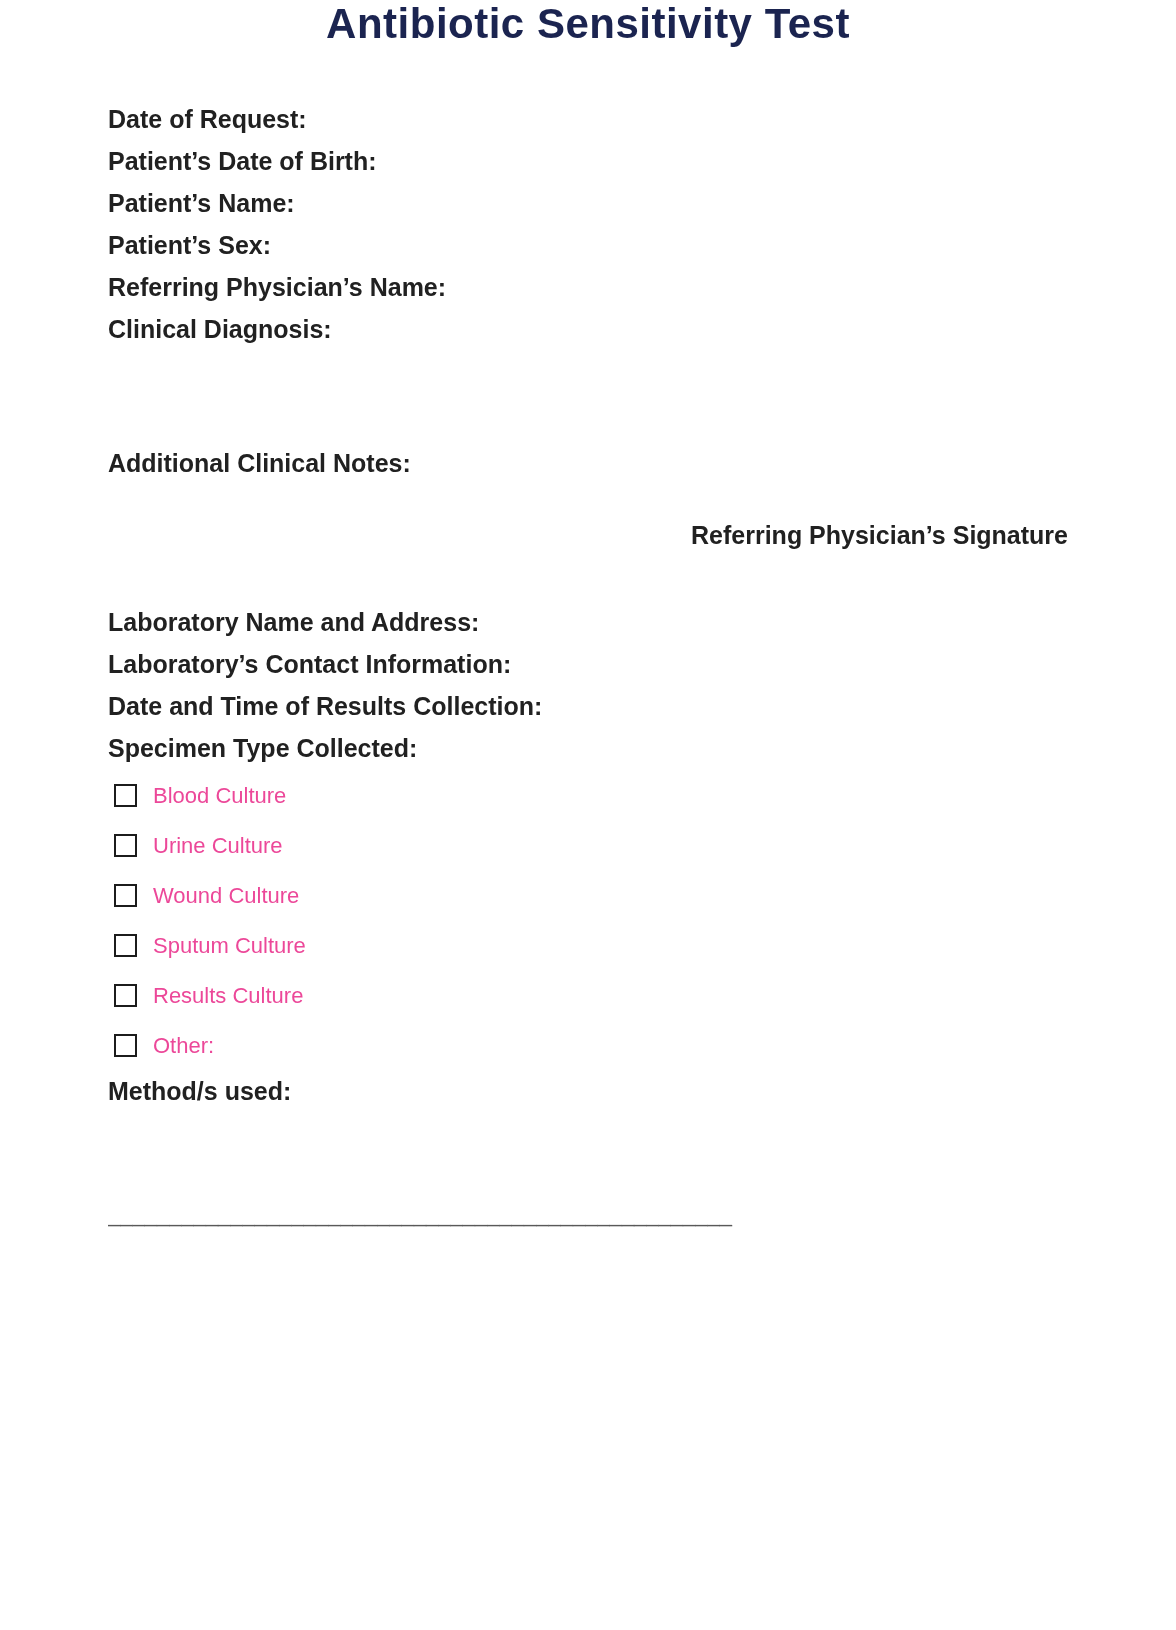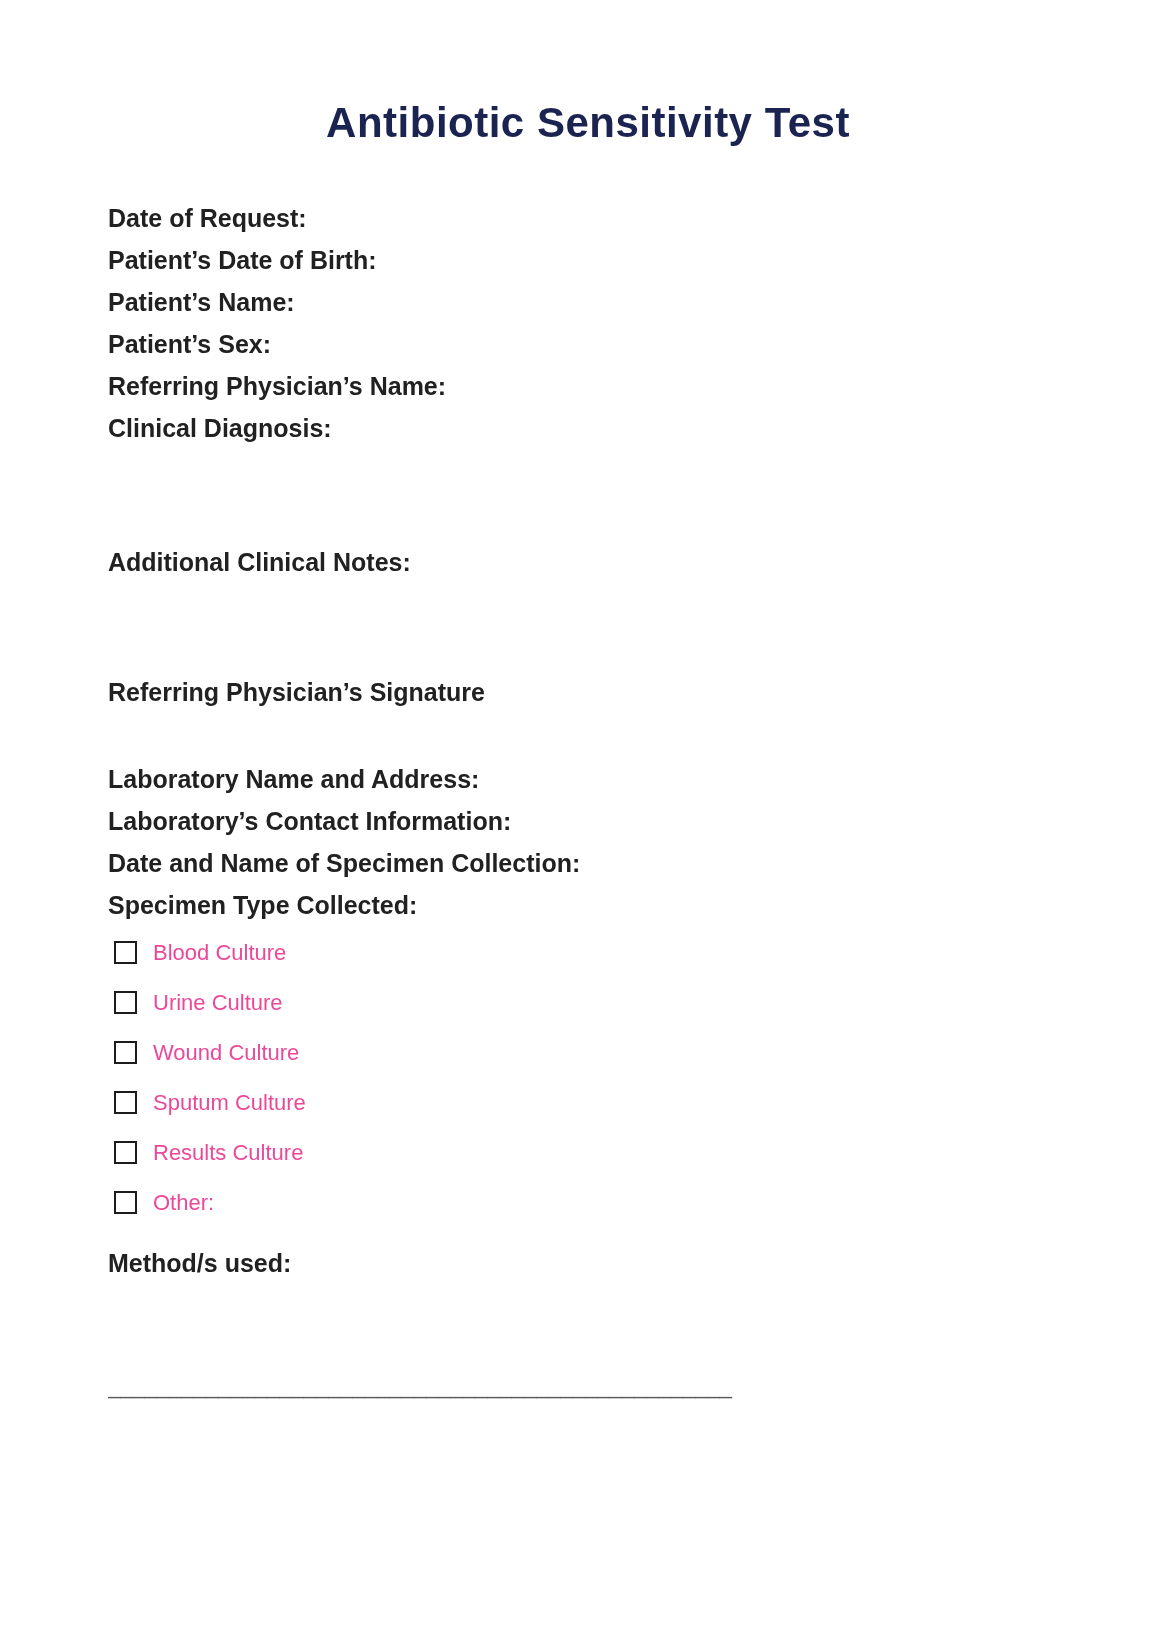--- a/index.html
+++ b/index.html
@@ -16,21 +16,20 @@
   .page {
     position: relative;
     width: 1176px;
     height: 1630px;
     box-sizing: border-box;
     padding: 0 108px;
     background: #ffffff;
   }
   .title {
     margin: 0;
-    padding-top: 99px;
     text-align: center;
     font-size: 42px;
     line-height: 48px;
     font-weight: bold;
     color: #1b2450;
     letter-spacing: 0.5px;
   }
   .label {
     font-size: 25px;
     line-height: 27px;
@@ -63,25 +62,25 @@
     line-height: 27px;
     color: #595959;
     white-space: nowrap;
     overflow: hidden;
     letter-spacing: 0;
   }
   
   .m-first    { margin-top: 58px; }
   .m-field    { margin-top: 15px; }
   .m-acn      { margin-top: 107px; }
-  .m-rps      { margin-top: 103px; }
+  .m-rps      { margin-top: 45px; text-align: right; }
   .m-lab      { margin-top: 60px; }
   .m-chk1     { margin-top: 20px; }
   .m-chk      { margin-top: 23px; }
-  .m-method   { margin-top: 34px; }
+  .m-method   { margin-top: 19px; }
   .m-results  { margin-top: 58px; }
   .m-line     { margin-top: 96px; }
   .m-tech     { margin-top: 15px; }
 </style>
 </head>
 <body>
 
 <div class="page">
 
   <h1 class="title">Antibiotic Sensitivity Test</h1>
@@ -91,21 +90,21 @@
   <div class="label m-field">Patient’s Name:</div>
   <div class="label m-field">Patient’s Sex:</div>
   <div class="label m-field">Referring Physician’s Name:</div>
   <div class="label m-field">Clinical Diagnosis:</div>
 
   <div class="label m-acn">Additional Clinical Notes:</div>
   <div class="label m-rps">Referring Physician’s Signature</div>
 
   <div class="label m-lab">Laboratory Name and Address:</div>
   <div class="label m-field">Laboratory’s Contact Information:</div>
-  <div class="label m-field">Date and Name of Specimen Collection:</div>
+  <div class="label m-field">Date and Time of Results Collection:</div>
   <div class="label m-field">Specimen Type Collected:</div>
 
   <div class="option-row m-chk1">
     <span class="checkbox"></span>
     <span class="option-label">Blood Culture</span>
   </div>
   <div class="option-row m-chk">
     <span class="checkbox"></span>
     <span class="option-label">Urine Culture</span>
   </div>

